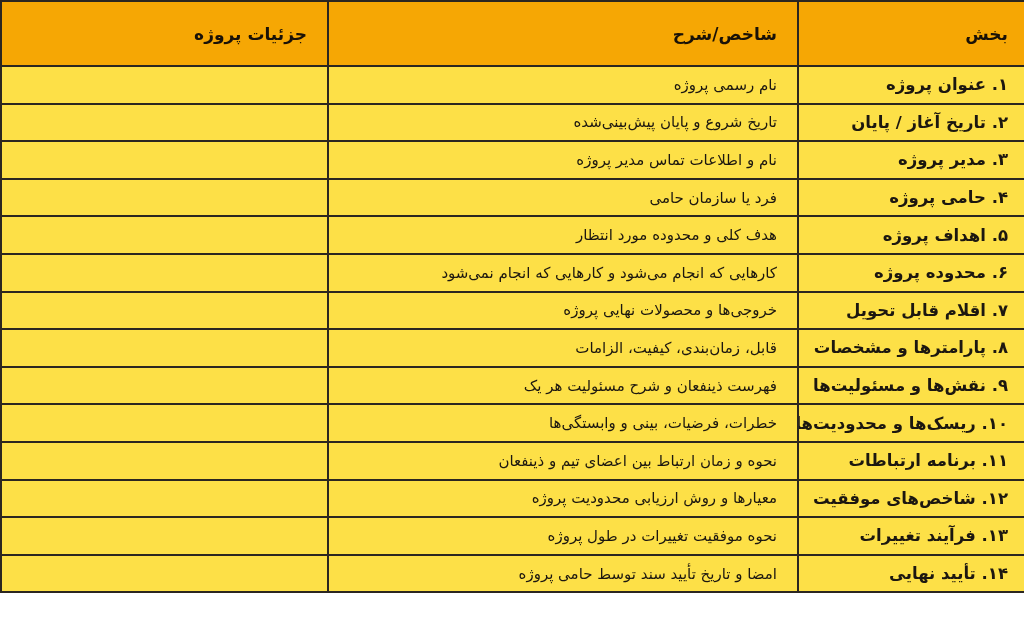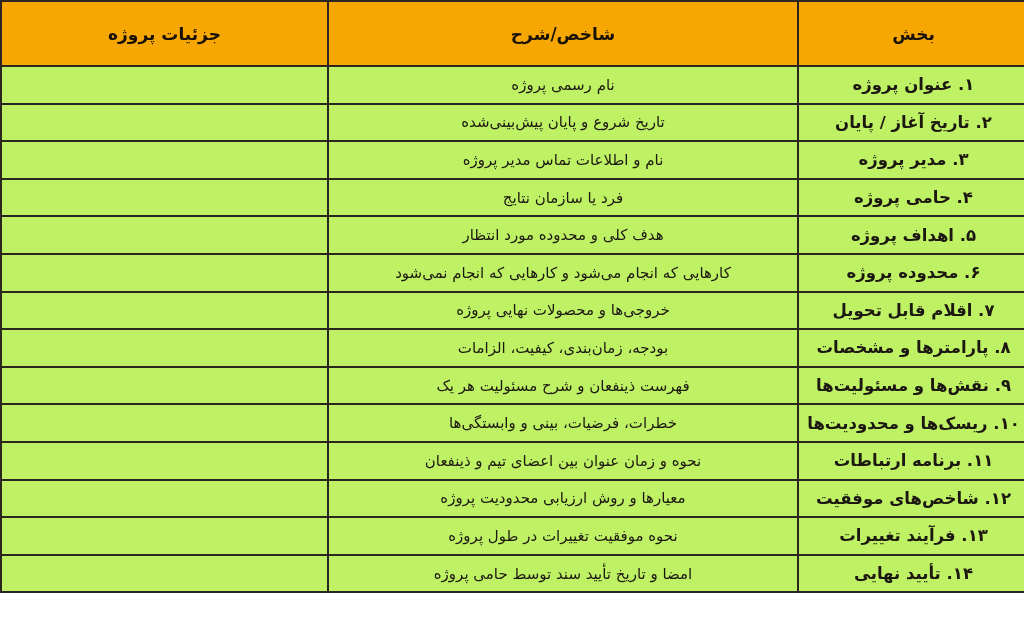--- a/index.html
+++ b/index.html
@@ -7,35 +7,35 @@
   table.charter {
     position: absolute; left: 0; top: 0;
     width: 1028px;
     border-collapse: collapse;
     direction: rtl;
     font-family: "DejaVu Sans", sans-serif;
     table-layout: fixed;
   }
   table.charter th, table.charter td {
     border: 2px solid #2b2620;
-    padding: 0 0;
-    text-align: center;
+    padding: 0 20px;
+    text-align: right;
     vertical-align: middle;
     white-space: nowrap;
     overflow: hidden;
   }
   table.charter thead th {
     background: #F6A704;
     color: #1a1207;
     font-size: 17px;
     font-weight: bold;
     height: 63px;
   }
   table.charter tbody td {
-    background: #bef264;
+    background: #fde047;
     color: #1c1710;
     height: 35.6px;
   }
   td.section { font-size: 16.5px; font-weight: bold; }
   td.desc { font-size: 15px; }
   td.detail { }
   col.c1 { width: 231px; }
   col.c2 { width: 470px; }
   col.c3 { width: 327px; }
 </style>
@@ -66,56 +66,56 @@
       <td class="desc">تاریخ شروع و پایان پیش‌بینی‌شده</td>
       <td class="detail"></td>
     </tr>
     <tr>
       <td class="section">۳. مدیر پروژه</td>
       <td class="desc">نام و اطلاعات تماس مدیر پروژه</td>
       <td class="detail"></td>
     </tr>
     <tr>
       <td class="section">۴. حامی پروژه</td>
-      <td class="desc">فرد یا سازمان نتایج</td>
+      <td class="desc">فرد یا سازمان حامی</td>
       <td class="detail"></td>
     </tr>
     <tr>
       <td class="section">۵. اهداف پروژه</td>
       <td class="desc">هدف کلی و محدوده مورد انتظار</td>
       <td class="detail"></td>
     </tr>
     <tr>
       <td class="section">۶. محدوده پروژه</td>
       <td class="desc">کارهایی که انجام می‌شود و کارهایی که انجام نمی‌شود</td>
       <td class="detail"></td>
     </tr>
     <tr>
       <td class="section">۷. اقلام قابل تحویل</td>
       <td class="desc">خروجی‌ها و محصولات نهایی پروژه</td>
       <td class="detail"></td>
     </tr>
     <tr>
       <td class="section">۸. پارامترها و مشخصات</td>
-      <td class="desc">بودجه، زمان‌بندی، کیفیت، الزامات</td>
+      <td class="desc">قابل، زمان‌بندی، کیفیت، الزامات</td>
       <td class="detail"></td>
     </tr>
     <tr>
       <td class="section">۹. نقش‌ها و مسئولیت‌ها</td>
       <td class="desc">فهرست ذینفعان و شرح مسئولیت هر یک</td>
       <td class="detail"></td>
     </tr>
     <tr>
       <td class="section">۱۰. ریسک‌ها و محدودیت‌ها</td>
       <td class="desc">خطرات، فرضیات، بینی و وابستگی‌ها</td>
       <td class="detail"></td>
     </tr>
     <tr>
       <td class="section">۱۱. برنامه ارتباطات</td>
-      <td class="desc">نحوه و زمان عنوان بین اعضای تیم و ذینفعان</td>
+      <td class="desc">نحوه و زمان ارتباط بین اعضای تیم و ذینفعان</td>
       <td class="detail"></td>
     </tr>
     <tr>
       <td class="section">۱۲. شاخص‌های موفقیت</td>
       <td class="desc">معیارها و روش ارزیابی محدودیت پروژه</td>
       <td class="detail"></td>
     </tr>
     <tr>
       <td class="section">۱۳. فرآیند تغییرات</td>
       <td class="desc">نحوه موفقیت تغییرات در طول پروژه</td>

